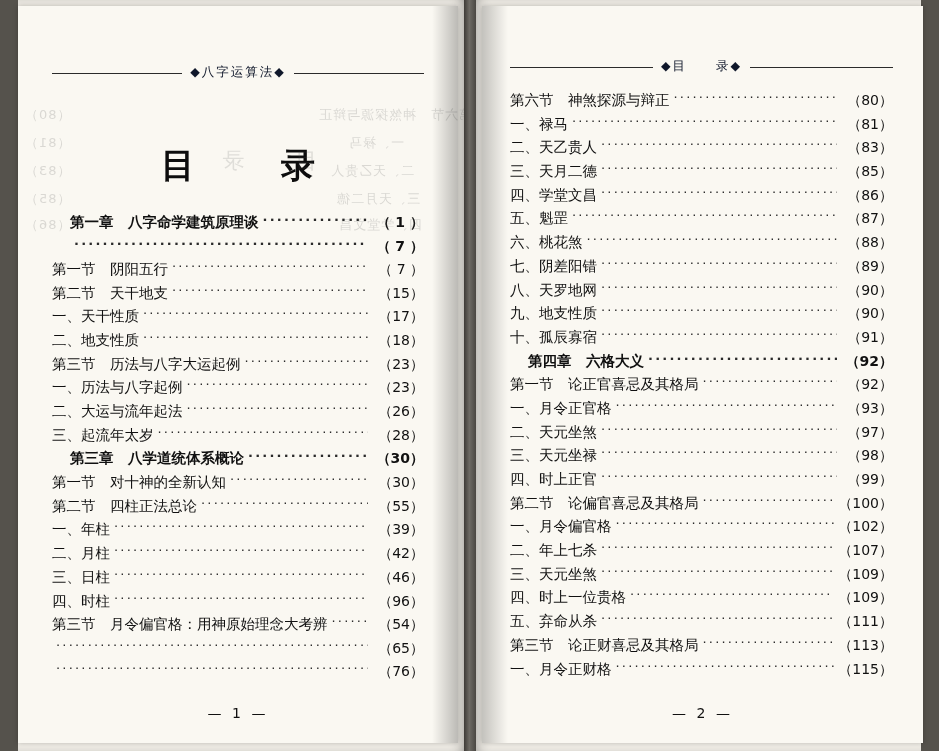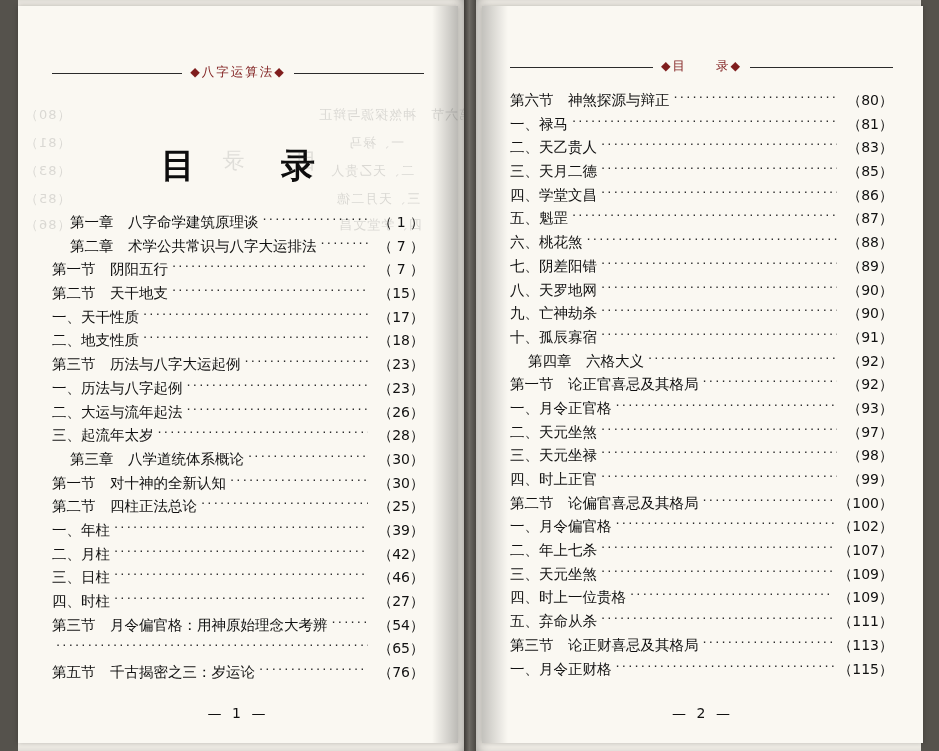--- a/index.html
+++ b/index.html
@@ -59,21 +59,21 @@
     box-sizing: border-box;
     font-family: "DejaVu Sans", "Liberation Sans", sans-serif;
     color: #111;
   }
   
   .runhead {
     text-align: center;
     margin-top: 58px;
     font-size: 12.5px;
     letter-spacing: 2px;
-    color: #7f1d1d;
+    color: #0f172a;
     position: relative;
   }
   .runhead-wrap { position: relative; }
   .runhead-line {
     position: absolute;
     left: 0; right: 0;
     top: 50%;
     border-top: 1px solid #2b2b2b;
     z-index: 0;
   }
@@ -99,21 +99,21 @@
   }
   .toc-row {
     display: flex;
     align-items: baseline;
     font-size: 14.5px;
     line-height: 1.0;
     margin-bottom: 9.2px;
     color: #111;
     white-space: nowrap;
   }
-  .toc-row.lvl0 { font-weight: normal; padding-left: 18px; }
+  .toc-row.lvl0 { font-weight: bold; padding-left: 18px; }
   .toc-row.lvl1 { padding-left: 0px; }
   .toc-row.lvl2 { padding-left: 0px; }
   .toc-label { }
   .toc-dots {
     flex: 1;
     margin: 0 4px;
     position: relative;
     top: -3px;
     overflow: hidden;
     font-size: 13px;
@@ -198,21 +198,20 @@
 
         <div class="title">目　录</div>
 
         <div class="toc" id="toc-left">
             <div class="toc-row lvl0">
               <span class="toc-label">第一章　八字命学建筑原理谈</span>
               <span class="toc-dots">··························································································</span>
               <span class="toc-page">（ 1 ）</span>
             </div>
             <div class="toc-row lvl0">
-              <span class="toc-label">第二章　术学公共常识与八字大运排法</span>
               <span class="toc-dots">··························································································</span>
               <span class="toc-page">（ 7 ）</span>
             </div>
             <div class="toc-row lvl1">
               <span class="toc-label">第一节　阴阳五行</span>
               <span class="toc-dots">··························································································</span>
               <span class="toc-page">（ 7 ）</span>
             </div>
             <div class="toc-row lvl1">
               <span class="toc-label">第二节　天干地支</span>
@@ -255,53 +254,52 @@
               <span class="toc-page">（30）</span>
             </div>
             <div class="toc-row lvl1">
               <span class="toc-label">第一节　对十神的全新认知</span>
               <span class="toc-dots">··························································································</span>
               <span class="toc-page">（30）</span>
             </div>
             <div class="toc-row lvl1">
               <span class="toc-label">第二节　四柱正法总论</span>
               <span class="toc-dots">··························································································</span>
-              <span class="toc-page">（25）</span>
+              <span class="toc-page">（55）</span>
             </div>
             <div class="toc-row lvl2">
               <span class="toc-label">一、年柱</span>
               <span class="toc-dots">··························································································</span>
               <span class="toc-page">（39）</span>
             </div>
             <div class="toc-row lvl2">
               <span class="toc-label">二、月柱</span>
               <span class="toc-dots">··························································································</span>
               <span class="toc-page">（42）</span>
             </div>
             <div class="toc-row lvl2">
               <span class="toc-label">三、日柱</span>
               <span class="toc-dots">··························································································</span>
               <span class="toc-page">（46）</span>
             </div>
             <div class="toc-row lvl2">
               <span class="toc-label">四、时柱</span>
               <span class="toc-dots">··························································································</span>
-              <span class="toc-page">（27）</span>
+              <span class="toc-page">（96）</span>
             </div>
             <div class="toc-row lvl1">
               <span class="toc-label">第三节　月令偏官格：用神原始理念大考辨</span>
               <span class="toc-dots">··························································································</span>
               <span class="toc-page">（54）</span>
             </div>
             <div class="toc-row lvl1">
               <span class="toc-dots">··························································································</span>
               <span class="toc-page">（65）</span>
             </div>
             <div class="toc-row lvl1">
-              <span class="toc-label">第五节　千古揭密之三：岁运论</span>
               <span class="toc-dots">··························································································</span>
               <span class="toc-page">（76）</span>
             </div>
           </div>
 
         <div class="folio">— 1 —</div>
       </div>
       <div class="edge-shadow-left"></div>
     </div>
   </div>
@@ -358,21 +356,21 @@
               <span class="toc-label">七、阴差阳错</span>
               <span class="toc-dots">··························································································</span>
               <span class="toc-page">（89）</span>
             </div>
             <div class="toc-row lvl2">
               <span class="toc-label">八、天罗地网</span>
               <span class="toc-dots">··························································································</span>
               <span class="toc-page">（90）</span>
             </div>
             <div class="toc-row lvl2">
-              <span class="toc-label">九、亡神劫杀</span>
+              <span class="toc-label">九、地支性质</span>
               <span class="toc-dots">··························································································</span>
               <span class="toc-page">（90）</span>
             </div>
             <div class="toc-row lvl2">
               <span class="toc-label">十、孤辰寡宿</span>
               <span class="toc-dots">··························································································</span>
               <span class="toc-page">（91）</span>
             </div>
             <div class="toc-row lvl0">
               <span class="toc-label">第四章　六格大义</span>

